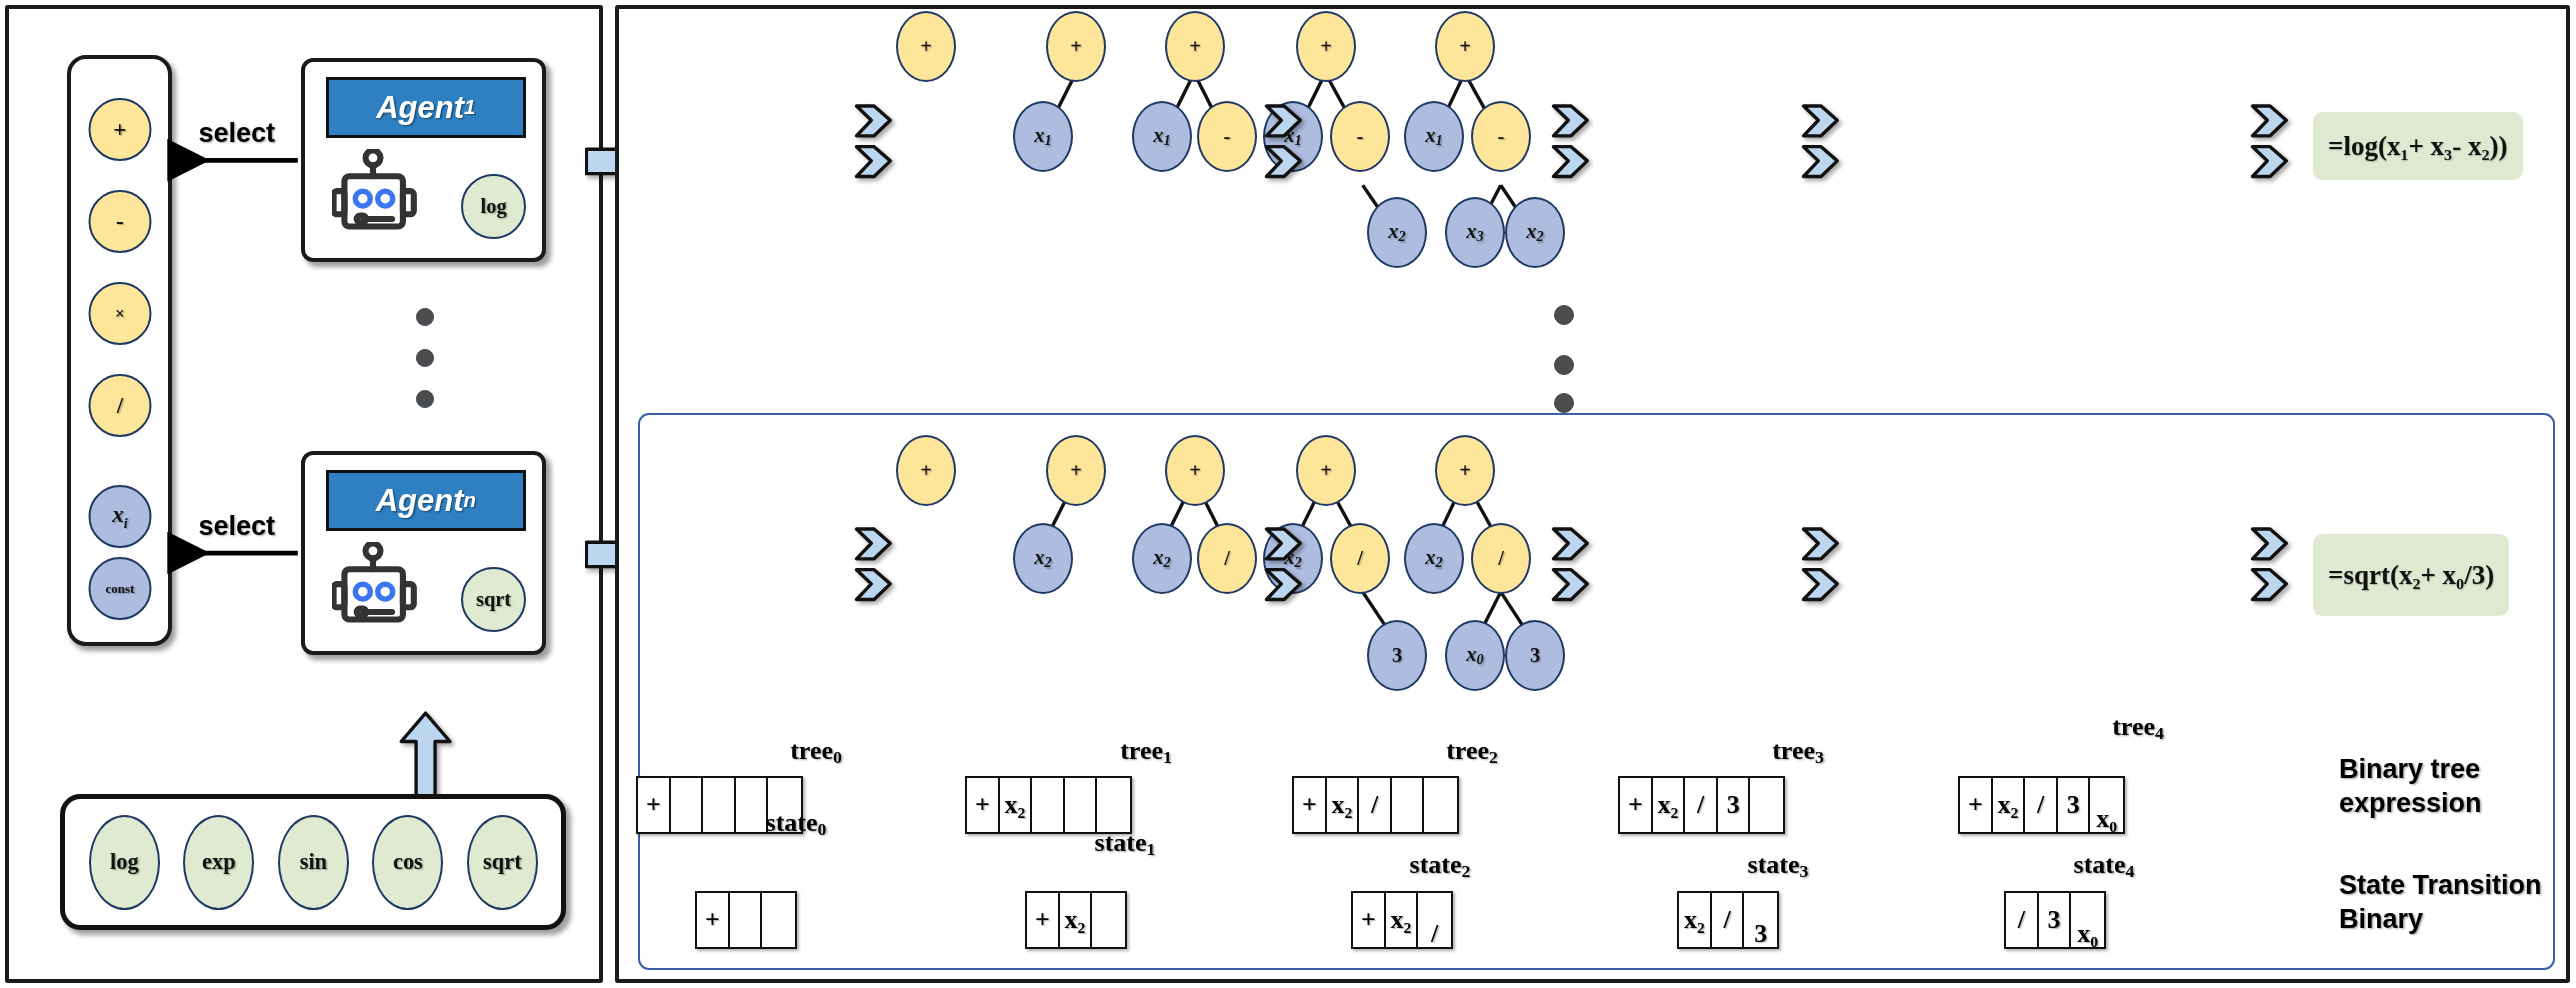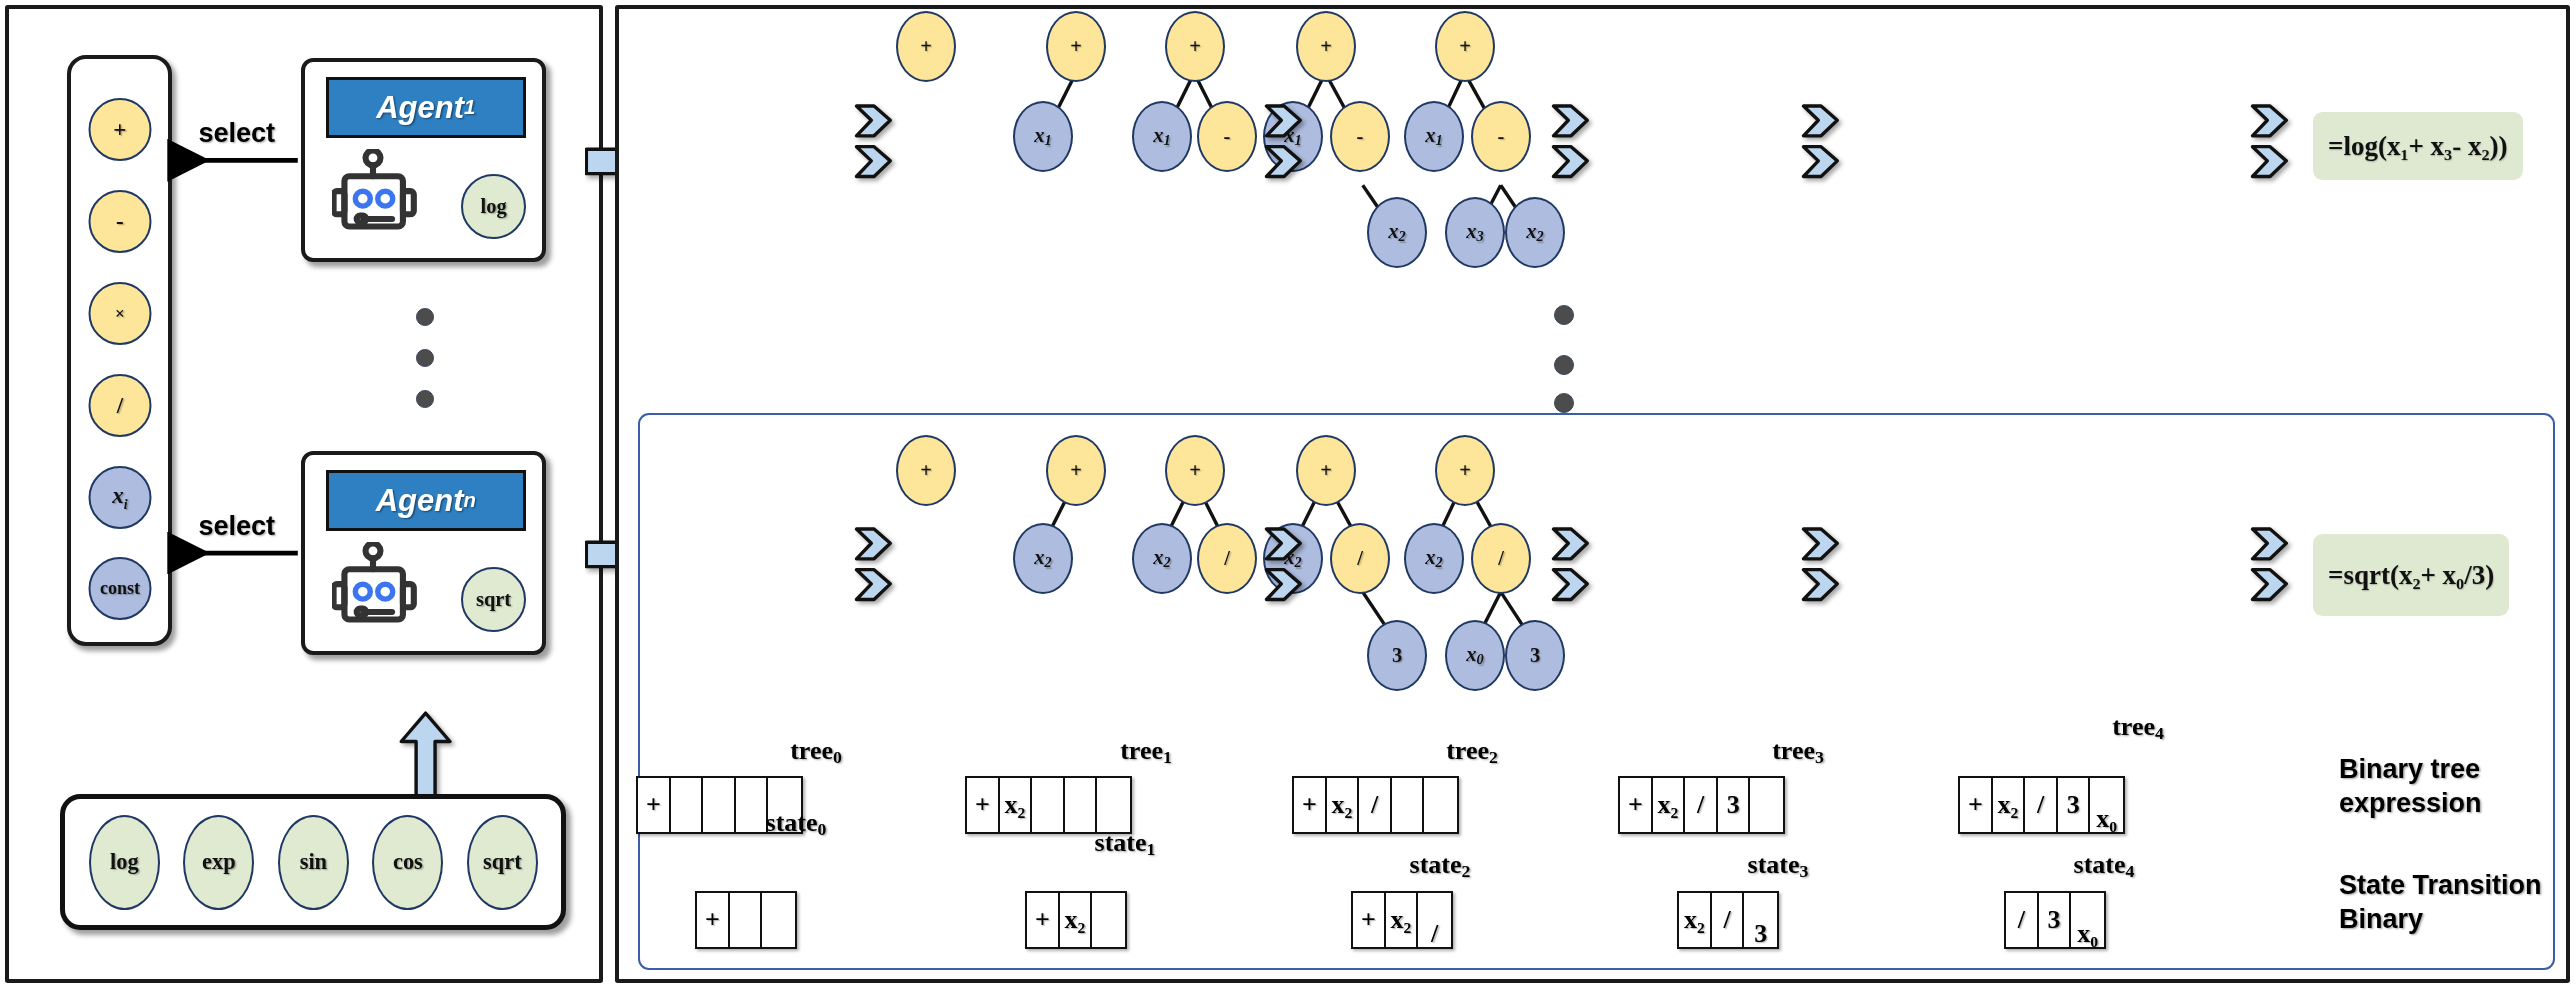--- a/index.html
+++ b/index.html
@@ -114,24 +114,24 @@
       </div>
     <div class="opnode op-yellow" style="top:131px">
         <span>-</span>
       </div>
     <div class="opnode op-yellow small" style="top:223px">
         <span>×</span>
       </div>
     <div class="opnode op-yellow" style="top:315px">
         <span>/</span>
       </div>
-    <div class="opnode op-blue" style="top:407px">
+    <div class="opnode op-blue" style="top:426px">
         <i><span>x</span><sub style="font-size:13.6px">i</sub></i>
       </div>
-    <div class="opnode op-blue" style="top:498px;font-size:18px">
+    <div class="opnode op-blue" style="top:498px;font-size:13px">
         <span>const</span>
       </div>
   </div>
 
   <div class="agent-card" style="left:292px;top:49px">
     <div class="agent-title">
       <span>Agent</span>
         <sub>1</sub>
     </div>
     <div class="robot">

